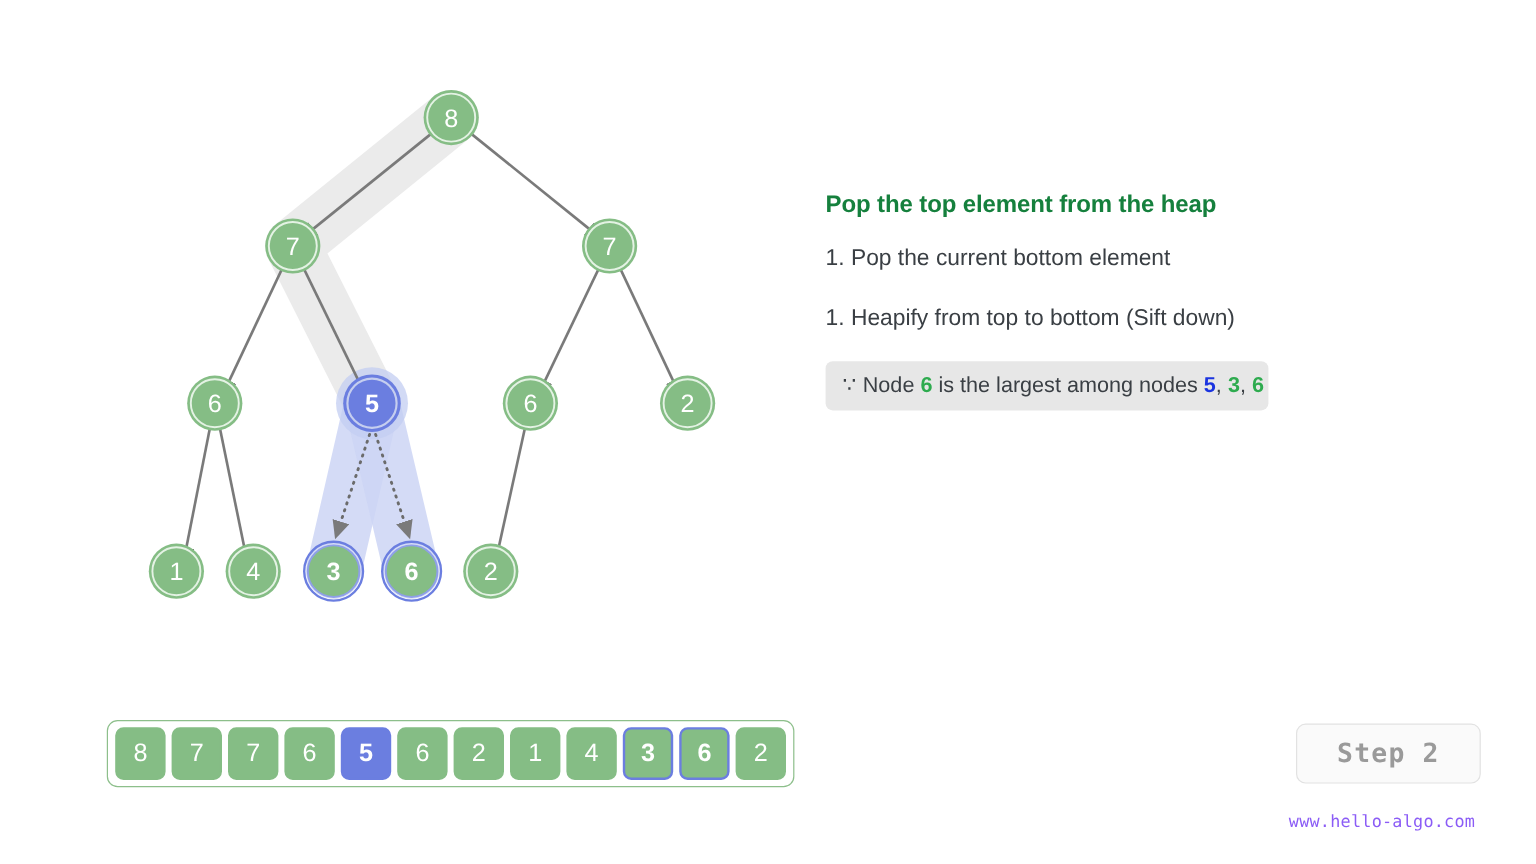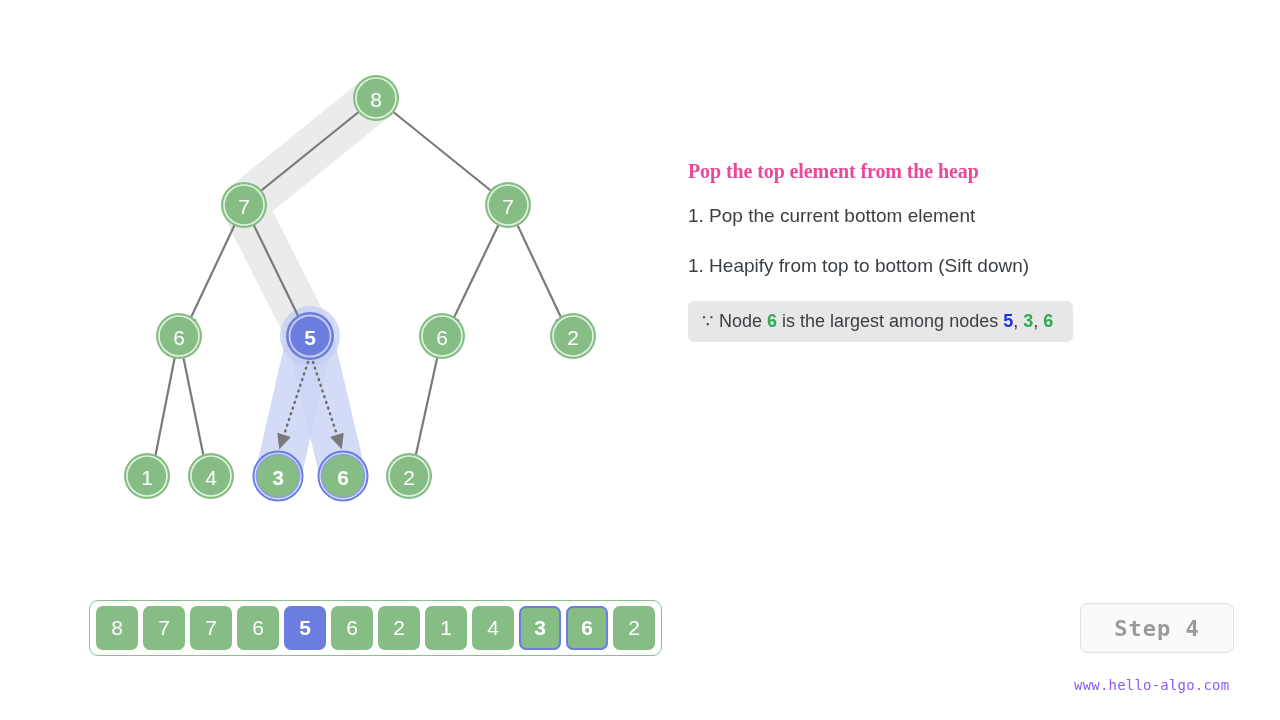--- a/index.html
+++ b/index.html
@@ -38,36 +38,35 @@
   
   #panel {
     position: absolute;
     left: 688px;
     top: 160px;
     width: 540px;
   }
   #panel-title {
     font-size: 20px;
     font-weight: bold;
-    color: #ec4899;
+    color: #15803d;
     margin: 0 0 22px 0;
     letter-spacing: -0.1px;
-    font-family: Liberation Serif, serif;
   }
   .step-line {
     font-size: 19px;
     color: #3a3f44;
     margin: 0 0 28px 0;
     white-space: nowrap;
   }
   #note-box {
     display: inline-block;
     background: #e7e7e7;
     border-radius: 6px;
-    padding: 9px 20px 10px 14px;
+    padding: 9px 4px 10px 14px;
     font-size: 18px;
     color: #3a3f44;
     white-space: nowrap;
     margin-top: -4px;
   }
   #note-box .num-green { color: #2eab4f; font-weight: bold; }
   #note-box .num-blue  { color: #1b34e0; font-weight: bold; }
   #note-box .sym { letter-spacing: 0.5px; }
 
   
@@ -262,16 +261,16 @@
     <div class="cell fill-blue">5</div>
     <div class="cell">6</div>
     <div class="cell">2</div>
     <div class="cell">1</div>
     <div class="cell">4</div>
     <div class="cell ring-blue">3</div>
     <div class="cell ring-blue">6</div>
     <div class="cell">2</div>
   </div>
 
-  <div id="step-badge">Step 4</div>
+  <div id="step-badge">Step 2</div>
   <div id="watermark">www.hello-algo.com</div>
 
 </div>
 
 </body></html>

